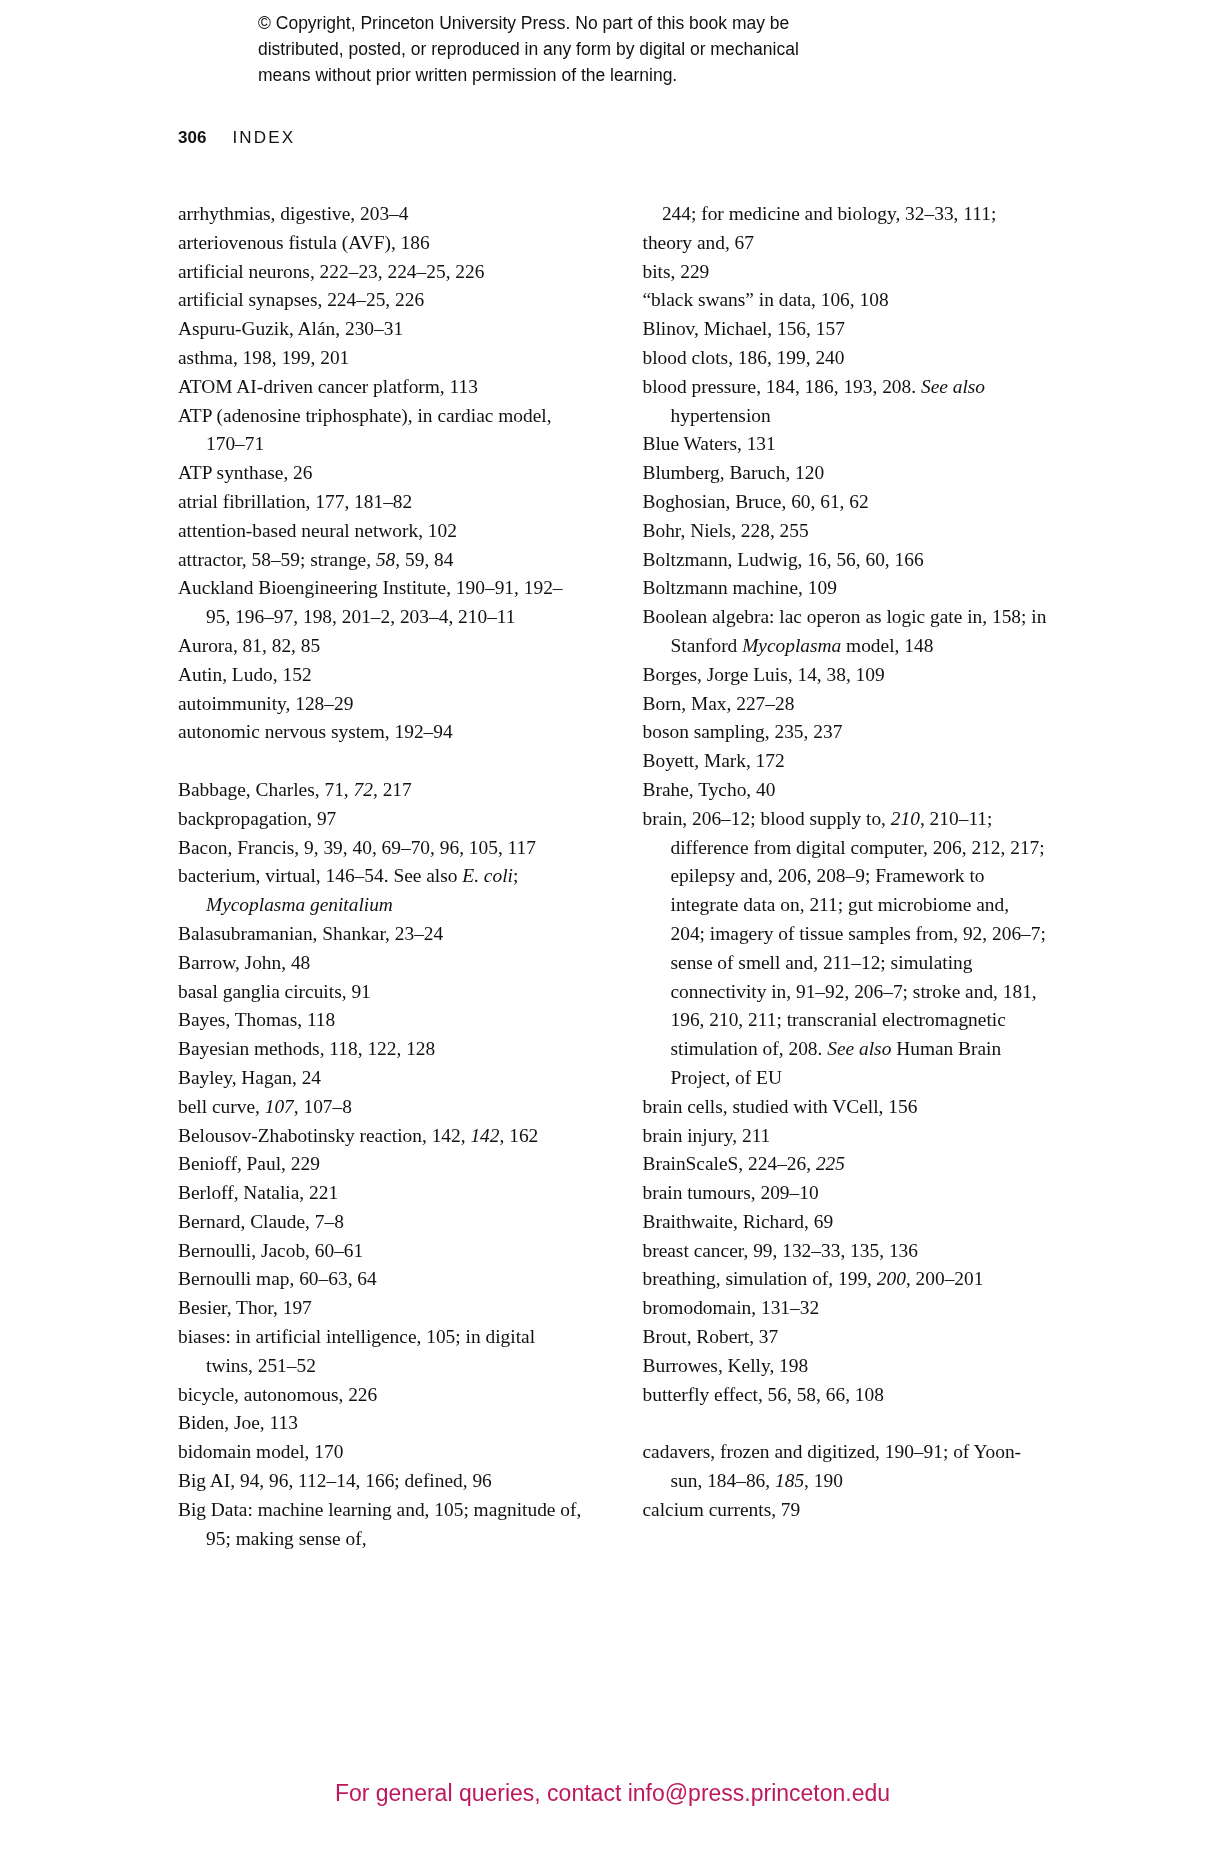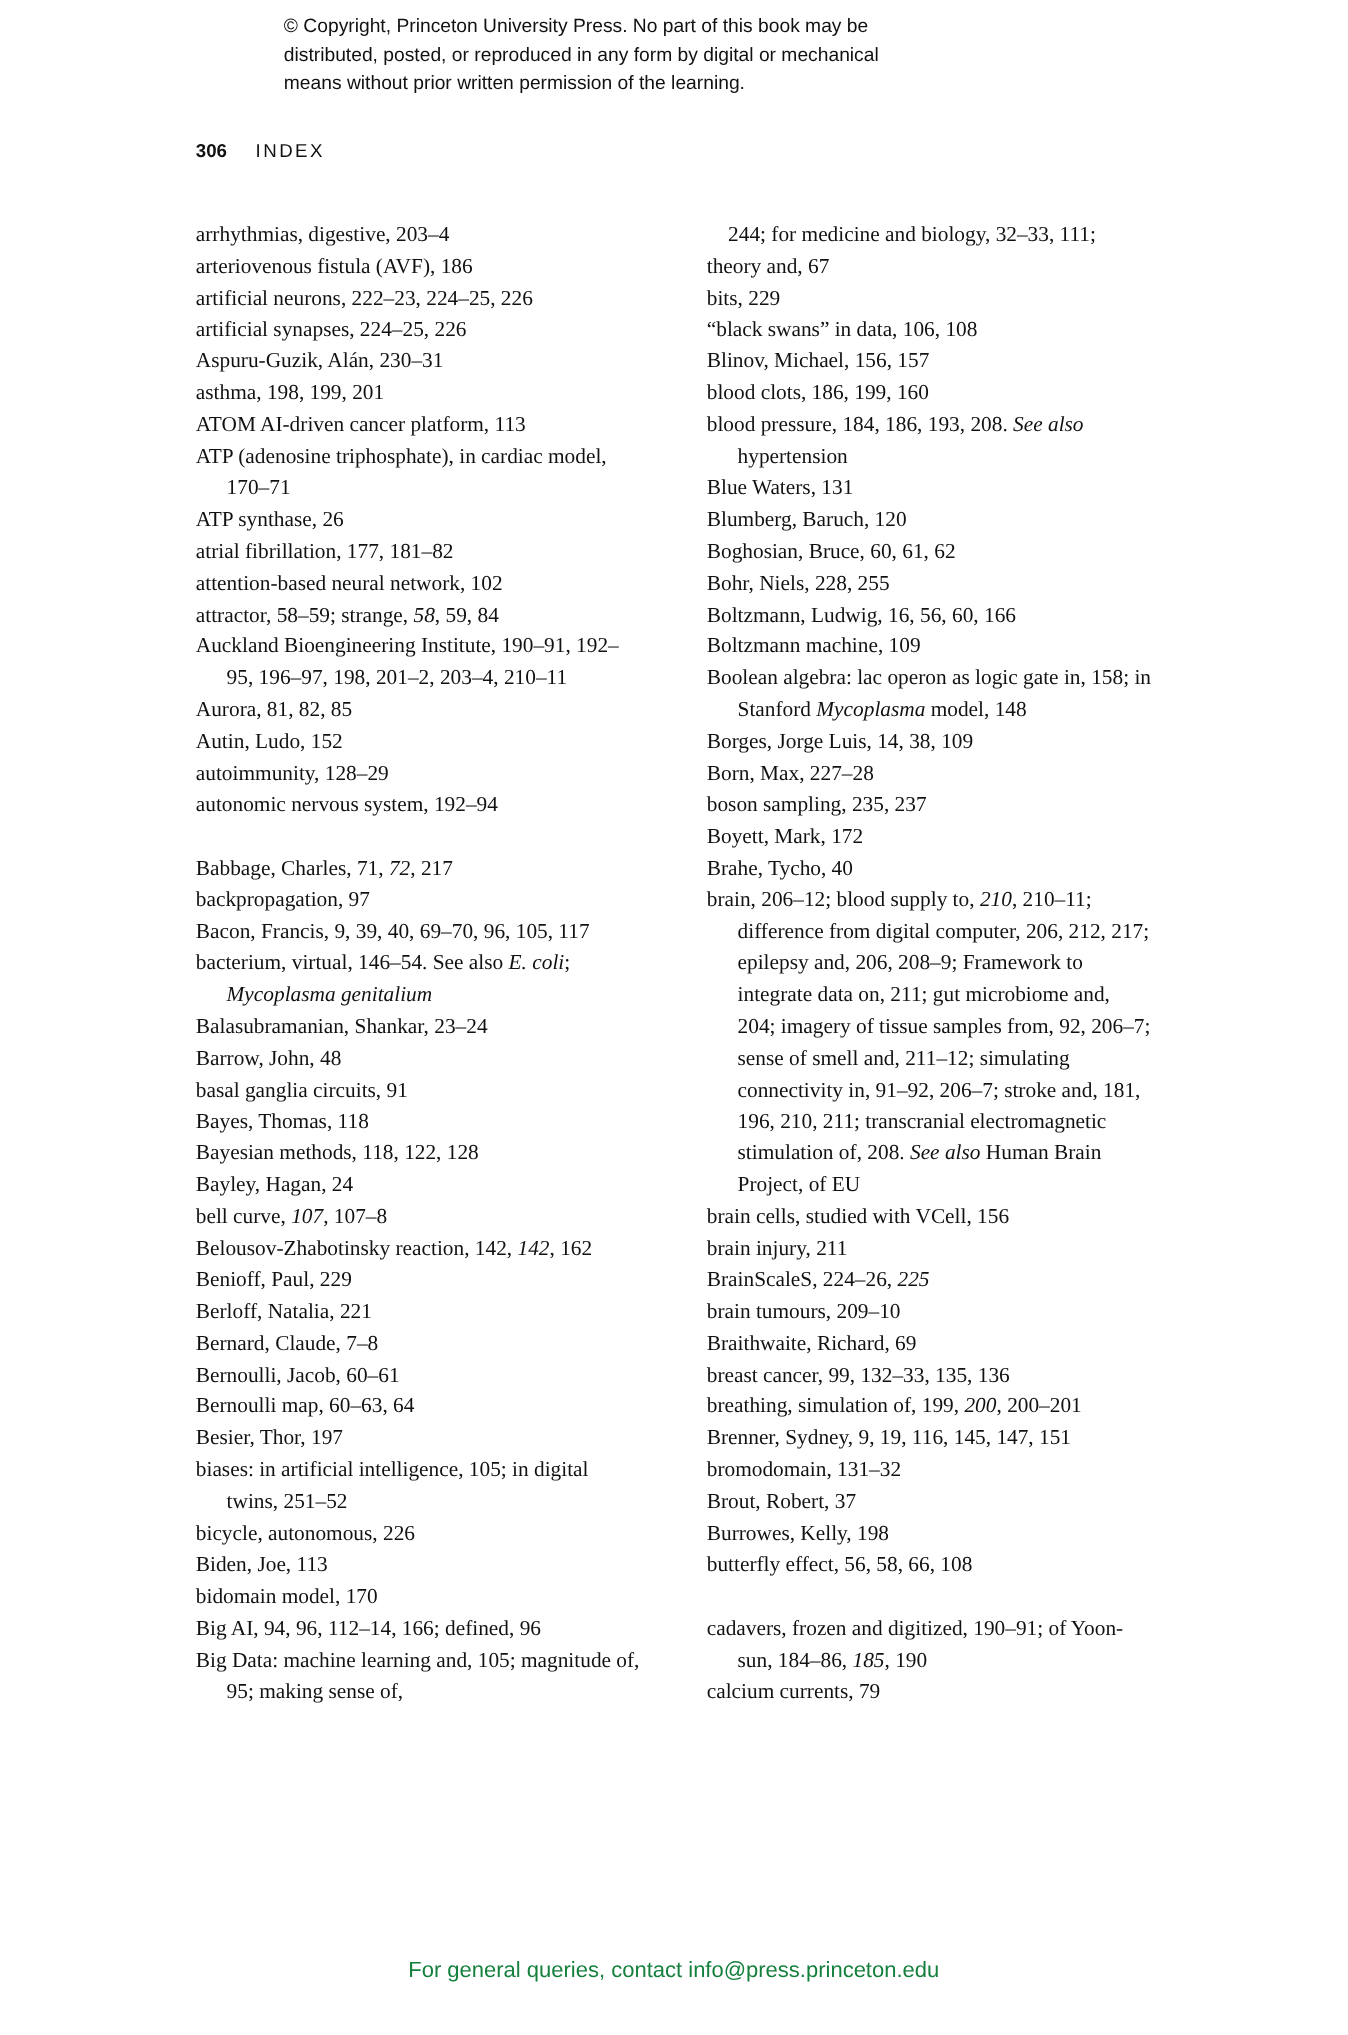--- a/index.html
+++ b/index.html
@@ -72,22 +72,22 @@
     height: 28.8px;
   }
 
   .footer {
     position: absolute;
     left: 0;
     top: 1780px;
     width: 1225px;
     text-align: center;
     font-family: "Liberation Sans", sans-serif;
-    font-size: 20px;
-    color: #15803d;
+    font-size: 23px;
+    color: #be185d;
   }
 </style>
 </head>
 <body>
 
 <div class="page">
 
   <div class="copyright">
     <div>© Copyright, Princeton University Press. No part of this book may be</div>
     <div>distributed, posted, or reproduced in any form by digital or mechanical</div>
@@ -141,21 +141,21 @@
         <p class="entry">Biden, Joe, 113</p>
         <p class="entry">bidomain model, 170</p>
         <p class="entry">Big AI, 94, 96, 112–14, 166; defined, 96</p>
         <p class="entry">Big Data: machine learning and, 105; magnitude of, 95; making sense of,</p>
       </div>
     <div class="col" id="col-right">
         <p class="entry" style="text-indent: 0px; padding-left: 0px;">&nbsp;&nbsp;&nbsp;&nbsp;244; for medicine and biology, 32–33, 111; theory and, 67</p>
         <p class="entry">bits, 229</p>
         <p class="entry">“black swans” in data, 106, 108</p>
         <p class="entry">Blinov, Michael, 156, 157</p>
-        <p class="entry">blood clots, 186, 199, 160</p>
+        <p class="entry">blood clots, 186, 199, 240</p>
         <p class="entry">blood pressure, 184, 186, 193, 208. <i>See also</i> hypertension</p>
         <p class="entry">Blue Waters, 131</p>
         <p class="entry">Blumberg, Baruch, 120</p>
         <p class="entry">Boghosian, Bruce, 60, 61, 62</p>
         <p class="entry">Bohr, Niels, 228, 255</p>
         <p class="entry">Boltzmann, Ludwig, 16, 56, 60, 166</p>
         <p class="entry">Boltzmann machine, 109</p>
         <p class="entry">Boolean algebra: lac operon as logic gate in, 158; in Stanford <i>Mycoplasma</i> model, 148</p>
         <p class="entry">Borges, Jorge Luis, 14, 38, 109</p>
         <p class="entry">Born, Max, 227–28</p>
@@ -163,21 +163,20 @@
         <p class="entry">Boyett, Mark, 172</p>
         <p class="entry">Brahe, Tycho, 40</p>
         <p class="entry">brain, 206–12; blood supply to, <i>210</i>, 210–11; difference from digital computer, 206, 212, 217; epilepsy and, 206, 208–9; Framework to integrate data on, 211; gut microbiome and, 204; imagery of tissue samples from, 92, 206–7; sense of smell and, 211–12; simulating connectivity in, 91–92, 206–7; stroke and, 181, 196, 210, 211; transcranial electromagnetic stimulation of, 208. <i>See also</i> Human Brain Project, of EU</p>
         <p class="entry">brain cells, studied with VCell, 156</p>
         <p class="entry">brain injury, 211</p>
         <p class="entry">BrainScaleS, 224–26, <i>225</i></p>
         <p class="entry">brain tumours, 209–10</p>
         <p class="entry">Braithwaite, Richard, 69</p>
         <p class="entry">breast cancer, 99, 132–33, 135, 136</p>
         <p class="entry">breathing, simulation of, 199, <i>200</i>, 200–201</p>
-        <p class="entry">Brenner, Sydney, 9, 19, 116, 145, 147, 151</p>
         <p class="entry">bromodomain, 131–32</p>
         <p class="entry">Brout, Robert, 37</p>
         <p class="entry">Burrowes, Kelly, 198</p>
         <p class="entry">butterfly effect, 56, 58, 66, 108</p>
         <div class="gap"></div>
         <p class="entry">cadavers, frozen and digitized, 190–91; of Yoon-sun, 184–86, <i>185</i>, 190</p>
         <p class="entry">calcium currents, 79</p>
       </div>
   </div>
 

